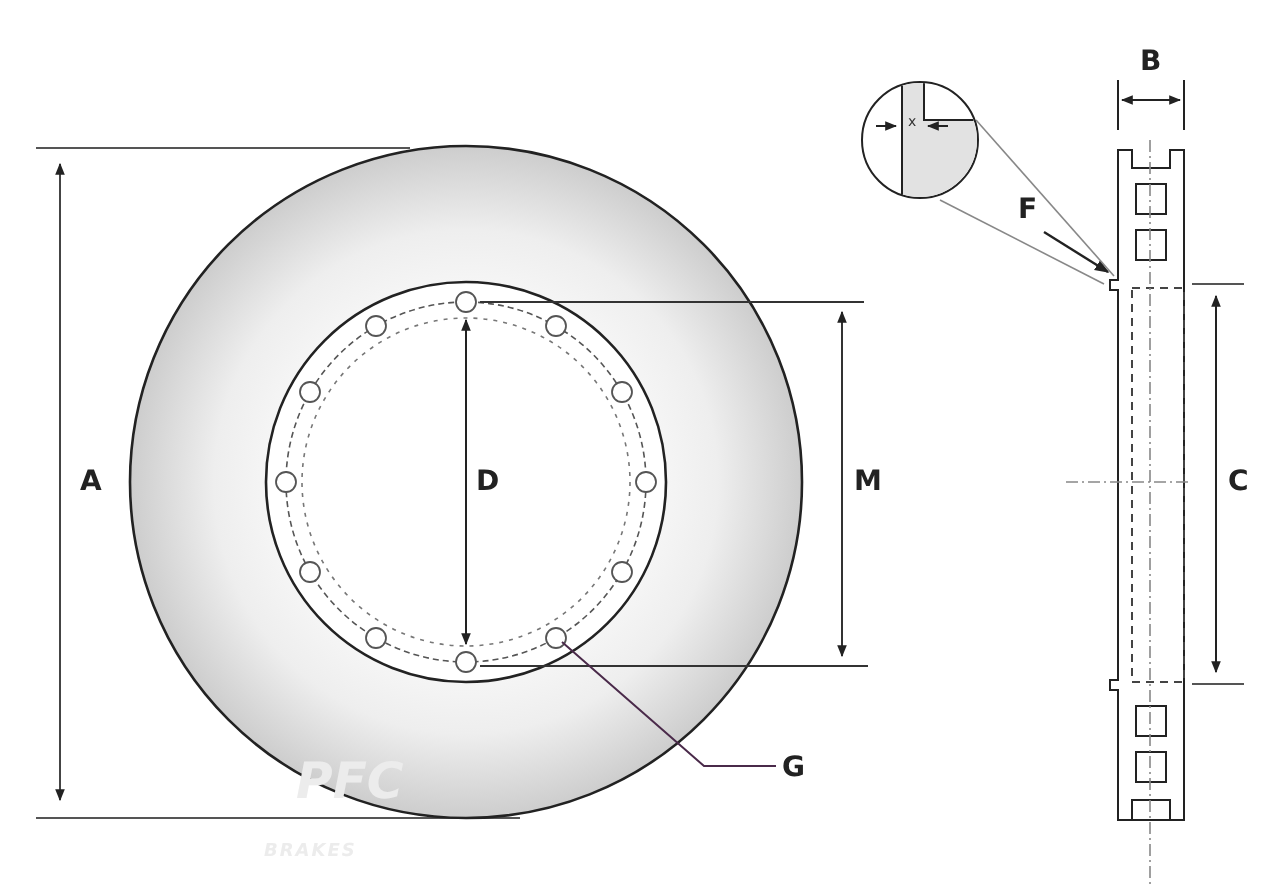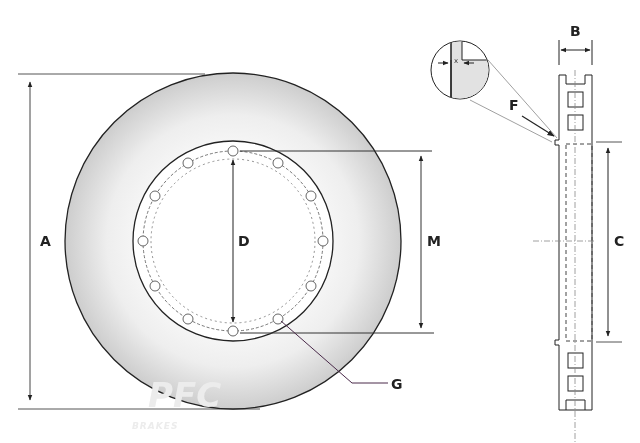--- a/index.html
+++ b/index.html
@@ -105,21 +105,21 @@
       <path d="M451,40 L462,40 L462,60 L490,60 L490,110 L451,110 Z" fill="#e2e2e2" stroke="#222" stroke-width="1"></path>
       <line x1="451" y1="40" x2="451" y2="110" stroke="#222" stroke-width="1"></line>
       <line x1="451" y1="60" x2="451" y2="76" stroke="#222" stroke-width="1"></line>
       <path d="M451,76 L451,110" stroke="#222" stroke-width="1"></path>
       <path d="M438,63 L448,63" stroke="#222" stroke-width="1" marker-end="url(#arr)"></path>
       <path d="M474,63 L464,63" stroke="#222" stroke-width="1" marker-end="url(#arr)"></path>
     </g>
   </g>
 </svg>
 
-<div class="wm" style="left:148px; top:378px; font-size:34px;">PFC</div>
+<div class="wm" style="left:148px; top:378px; font-size:25px;">PFC</div>
 <div class="wm" style="left:132px; top:422px; font-size:9px; letter-spacing:1px;">BRAKES</div>
 
 <div class="lbl" style="left:40px; top:234px;">A</div>
 <div class="lbl" style="left:238px; top:234px;">D</div>
 <div class="lbl" style="left:427px; top:234px;">M</div>
 <div class="lbl" style="left:391px; top:377px;">G</div>
 <div class="lbl" style="left:570px; top:24px;">B</div>
 <div class="lbl" style="left:614px; top:234px;">C</div>
 <div class="lbl" style="left:509px; top:98px;">F</div>
 <div class="lbl-small" style="left:454px; top:58px;">x</div>

